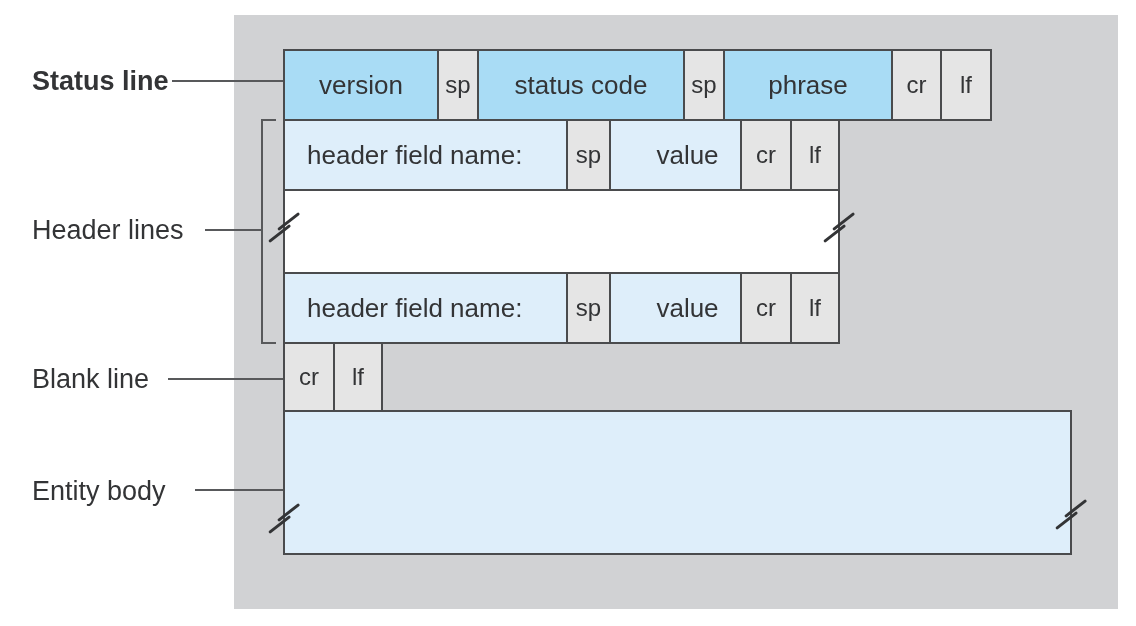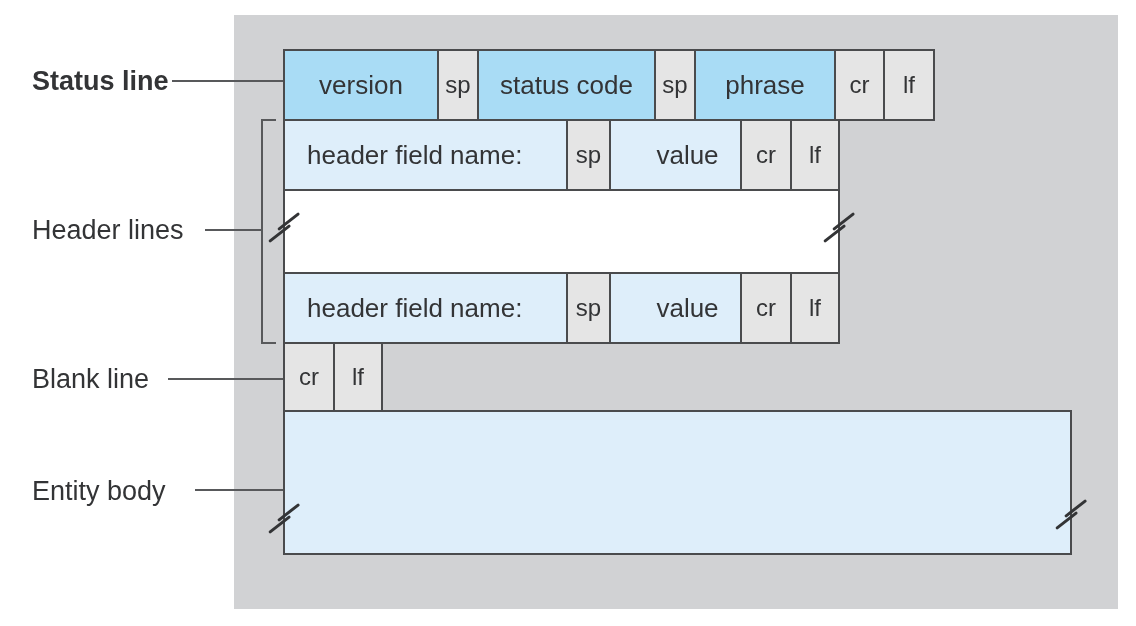--- a/index.html
+++ b/index.html
@@ -37,22 +37,22 @@
     height:100%;
   }
   .cell + .cell { margin-left:-2px; }
   .cell.blue  { background:var(--medium_blue); }
   .cell.pale  { background:var(--pale_blue);padding-left:24px; }
   .cell.small { font-size:24px; }
   .cell.name  { justify-content:flex-start; padding-left:22px; }
 
   
   .row-status { left:283px; top:49px; height:72px; }
-  .w-version { width:156px; } .w-sp1 { width:42px; } .w-status { width:179px; }
-  .w-sp2 { width:42px; } .w-phrase { width:142px; } .w-cr1 { width:51px; } .w-lf1 { width:52px; }
+  .w-version { width:156px; } .w-sp1 { width:42px; } .w-status { width:208px; }
+  .w-sp2 { width:42px; } .w-phrase { width:170px; } .w-cr1 { width:51px; } .w-lf1 { width:52px; }
 
   
   .row-header1 { left:283px; top:119px; height:72px; }
   .row-header2 { left:283px; top:272px; height:72px; }
   .w-name { width:285px; } .w-hsp { width:45px; } .w-value { width:133px; }
   .w-hcr { width:52px; } .w-hlf { width:50px; }
 
   
   .break-box {
     position:absolute; left:283px; top:189px; width:557px; height:85px;

